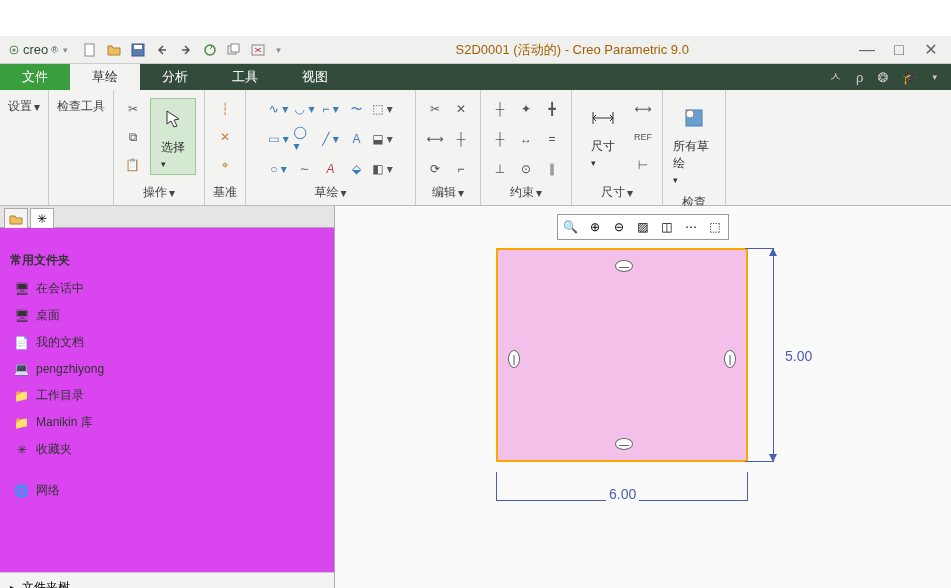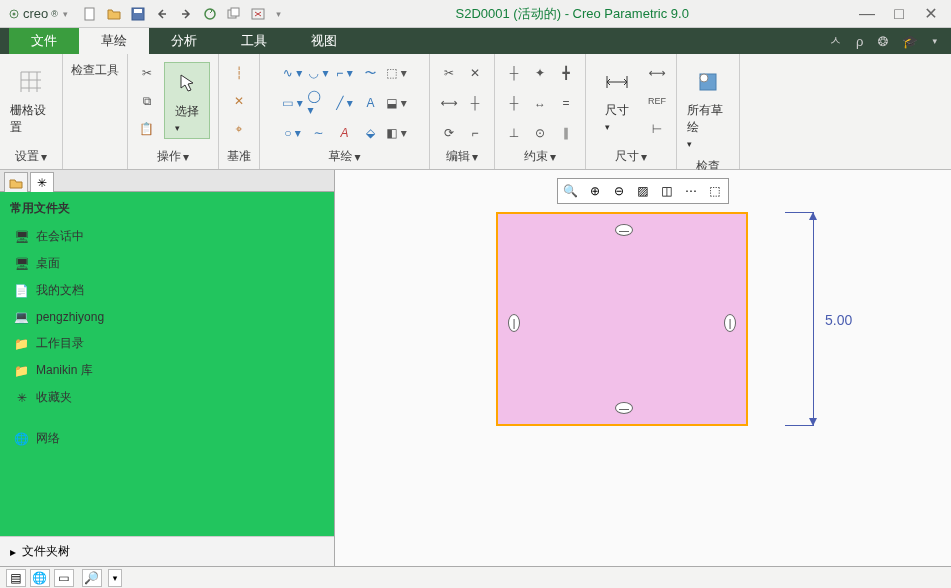--- a/index.html
+++ b/index.html
@@ -1,29 +1,29 @@
 <!DOCTYPE html>
 <html><head>
 <meta charset="utf-8">
 <style>
 * { box-sizing: border-box; margin: 0; padding: 0; font-family: "Microsoft YaHei", Arial, sans-serif; }
 body { width: 951px; height: 588px; background: #fff; overflow: hidden; font-size: 12px; }
 
 
-.titlebar { height: 28px; background: #f0f0ef; display: flex; align-items: center; border-bottom: 1px solid #ccc; }
+.titlebar { height: 28px; background: #f0f0ef; display: flex; align-items: center; border-bottom: 1px solid #ccc; margin-top: 36px; }
 .titlebar .logo { padding: 0 8px; color: #334b3b; font-size: 13px; display: flex; align-items: center; gap: 3px; }
 .titlebar .logo svg { width: 12px; height: 12px; }
 .qat { display: flex; gap: 2px; margin-left: 4px; }
 .qat-btn { width: 22px; height: 22px; display: flex; align-items: center; justify-content: center; cursor: pointer; }
-.title-text { flex: 1; text-align: center; color: #15803d; font-size: 13px; }
+.title-text { flex: 1; text-align: center; color: #a16207; font-size: 13px; }
 .winbtns { display: flex; gap: 16px; padding-right: 12px; }
 .winbtn { width: 16px; height: 16px; display: flex; align-items: center; justify-content: center; cursor: pointer; color: #666; font-size: 16px; }
 
 
-.ribbon-tabs { height: 26px; background: #334b3b; display: flex; align-items: stretch; padding-left: 9px; }
+.ribbon-tabs { height: 26px; background: #334b3b; display: flex; align-items: stretch; }
 .rtab { padding: 0 22px; display: flex; align-items: center; color: #fff; font-size: 13px; cursor: pointer; }
 .rtab.file { background: #3a9d3e; }
 .rtab.active { background: #f3f3f2; color: #333; }
 .ribbon-right { margin-left: auto; display: flex; align-items: center; gap: 14px; padding-right: 14px; color: #ccc; }
 .ribbon-right span { cursor: pointer; font-size: 13px; }
 
 
 .ribbon { height: 116px; background: #f3f3f2; border-bottom: 1px solid #bbb; display: flex; }
 .rgroup { border-right: 1px solid #ccc; padding: 4px 8px 0; display: flex; flex-direction: column; align-items: center; }
 .rgroup-body { flex: 1; display: flex; align-items: flex-start; gap: 6px; padding-top: 4px; }
@@ -34,34 +34,34 @@
 .rbigbtn .lbl { font-size: 12px; color: #333; }
 .rcol { display: flex; flex-direction: column; gap: 6px; align-items: center; }
 .rsmall { width: 22px; height: 22px; display: flex; align-items: center; justify-content: center; cursor: pointer; color: #555; }
 .rrow { display: flex; gap: 4px; align-items: center; }
 
 
 .workspace { display: flex; height: 396px; }
 .sidepanel { width: 335px; background: #f3f3f3; border-right: 1px solid #aaa; display: flex; flex-direction: column; }
 .sp-tabs { height: 22px; border-bottom: 1px solid #aaa; display: flex; padding-left: 4px; gap: 2px; background: #e5e5e5; }
 .sp-tab { width: 24px; height: 20px; display: flex; align-items: center; justify-content: center; border: 1px solid #aaa; border-bottom: none; background: #f3f3f3; margin-top: 2px; cursor: pointer; }
-.sp-body { flex: 1; background: #22c55e; padding: 8px 10px; overflow: auto; }
+.sp-body { flex: 1; background: #d946ef; padding: 24px 10px; overflow: auto; }
 .sp-hdr { font-weight: bold; font-size: 12px; color: #333; margin-bottom: 6px; }
 .folder-item { display: flex; align-items: center; gap: 6px; padding: 5px 4px; cursor: pointer; font-size: 12px; color: #333; }
 .fi-icon { width: 16px; height: 16px; display: flex; align-items: center; justify-content: center; }
 .sp-footer { border-top: 1px solid #ccc; padding: 6px 10px; display: flex; align-items: center; gap: 6px; cursor: pointer; background: #f3f3f3; font-size: 12px; }
 
 
 .canvas-wrap { flex: 1; position: relative; background: #fafafa; }
 .view-toolbar { position: absolute; top: 8px; left: 50%; transform: translateX(-50%); display: flex; gap: 2px; border: 1px solid #999; background: #fff; padding: 2px; }
 .vtbtn { width: 22px; height: 20px; display: flex; align-items: center; justify-content: center; cursor: pointer; }
 .sketch { position: absolute; left: 161px; top: 42px; }
 .rect { width: 252px; height: 214px; background: #f2c0e9; border: 2px solid #ffa500; position: relative; }
 .cmark { position: absolute; width: 18px; height: 12px; background: #fff; border: 1px solid #666; border-radius: 50%; display: flex; align-items: center; justify-content: center; font-size: 10px; color: #333; }
-.dim-v { position: absolute; left: 464px; top: 42px; width: 40px; height: 214px; }
+.dim-v { position: absolute; left: 424px; top: 42px; width: 40px; height: 214px; }
 .dim-v .ext1,.dim-v .ext2 { position:absolute; height:1px; background:#4a5db0; width:28px; left:-14px;}
 .dim-v .ext1{top:0} .dim-v .ext2{bottom:0}
 .dim-v .line { position: absolute; left: 14px; top: 0; bottom: 0; width: 1px; background: #4a5db0; }
 .dim-v .arr { position:absolute; left:10px; width:9px; height:9px; }
 .dim-v .val { position: absolute; left: 26px; top: 100px; color: #4a5db0; font-size: 14px; }
 .dim-h { position: absolute; left: 161px; top: 280px; width: 252px; height: 30px; }
 .dim-h .ext1,.dim-h .ext2{position:absolute;width:1px;height:28px;background:#4a5db0;top:-14px}
 .dim-h .ext1{left:0}.dim-h .ext2{right:0}
 .dim-h .line { position: absolute; top: 14px; left: 0; right: 0; height: 1px; background: #4a5db0; }
 .dim-h .val { position: absolute; left: 110px; top: 0px; color: #4a5db0; font-size: 14px; background:#fafafa; padding:0 3px;}
@@ -153,37 +153,20 @@
     <span>ㅅ</span>
     <span>ρ</span>
     <span>❂</span>
     <span>🎓</span>
     <span style="font-size:9px">▾</span>
   </div>
 </div>
 
 <div class="ribbon">
   <div class="rgroup">
-    <div class="rgroup-body">
-      <div class="rbigbtn">
-        <div class="icn">
-            <svg width="28" height="28">
-              <g stroke="#aaa">
-                <line x1="4" y1="4" x2="4" y2="24"></line>
-                <line x1="12" y1="4" x2="12" y2="24"></line>
-                <line x1="20" y1="4" x2="20" y2="24"></line>
-                <line x1="4" y1="4" x2="24" y2="4"></line>
-                <line x1="4" y1="12" x2="24" y2="12"></line>
-                <line x1="4" y1="20" x2="24" y2="20"></line>
-              </g>
-            </svg>
-          </div>
-        <div class="lbl">栅格设置</div>
-      </div>
-    </div>
     <div class="rgroup-label"><span>设置</span> ▾</div>
   </div>
   <div class="rgroup">
     <div class="rgroup-label">检查工具</div>
   </div>
   <div class="rgroup">
     <div class="rgroup-body">
       <div class="rcol">
         <div class="rsmall">✂</div>
         <div class="rsmall">⧉</div>
@@ -388,20 +371,26 @@
         <div class="ext2"></div>
         <div class="line"></div>
       <svg class="arr" style="top:0">
           <path d="M4 0l-4 8h8z" fill="#4a5db0"></path>
         </svg>
       <svg class="arr" style="bottom:0">
           <path d="M4 9l-4-8h8z" fill="#4a5db0"></path>
         </svg>
       <div class="val">5.00</div>
     </div>
+    <div class="dim-h">
+      <div class="ext1"></div>
+        <div class="ext2"></div>
+        <div class="line"></div>
+      <div class="val">6.00</div>
+    </div>
   </div>
 </div>
 
 <div class="statusbar">
   <div class="sb-left">
     <div class="sb-btn">▤</div>
     <div class="sb-btn">🌐</div>
     <div class="sb-btn">▭</div>
   </div>
   <div class="sb-right">

